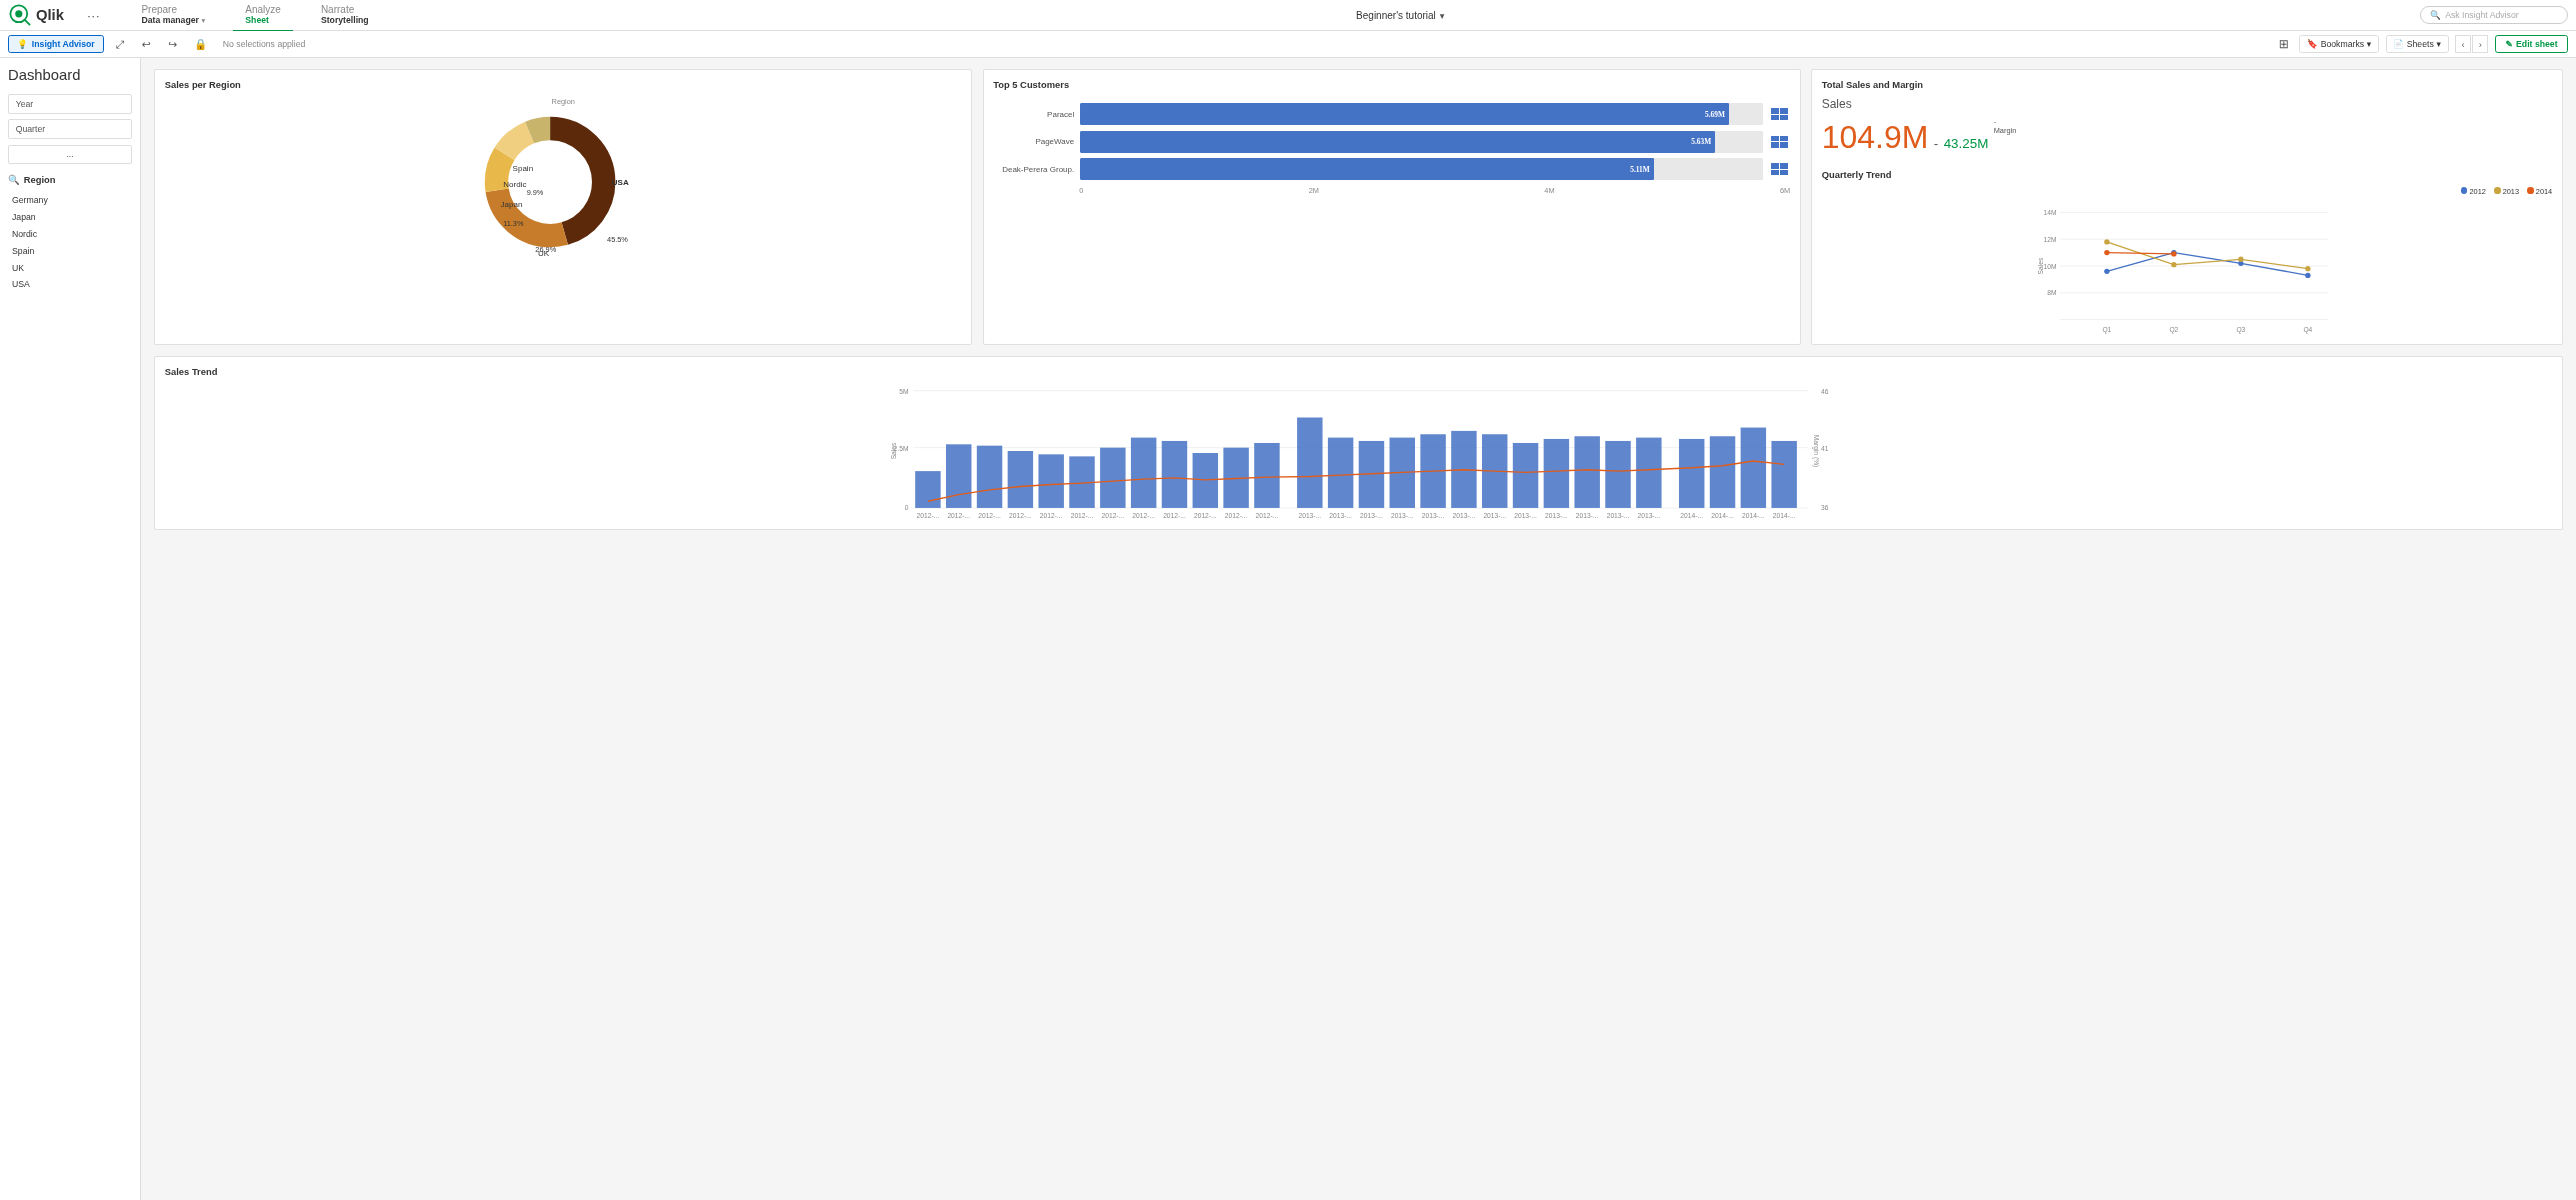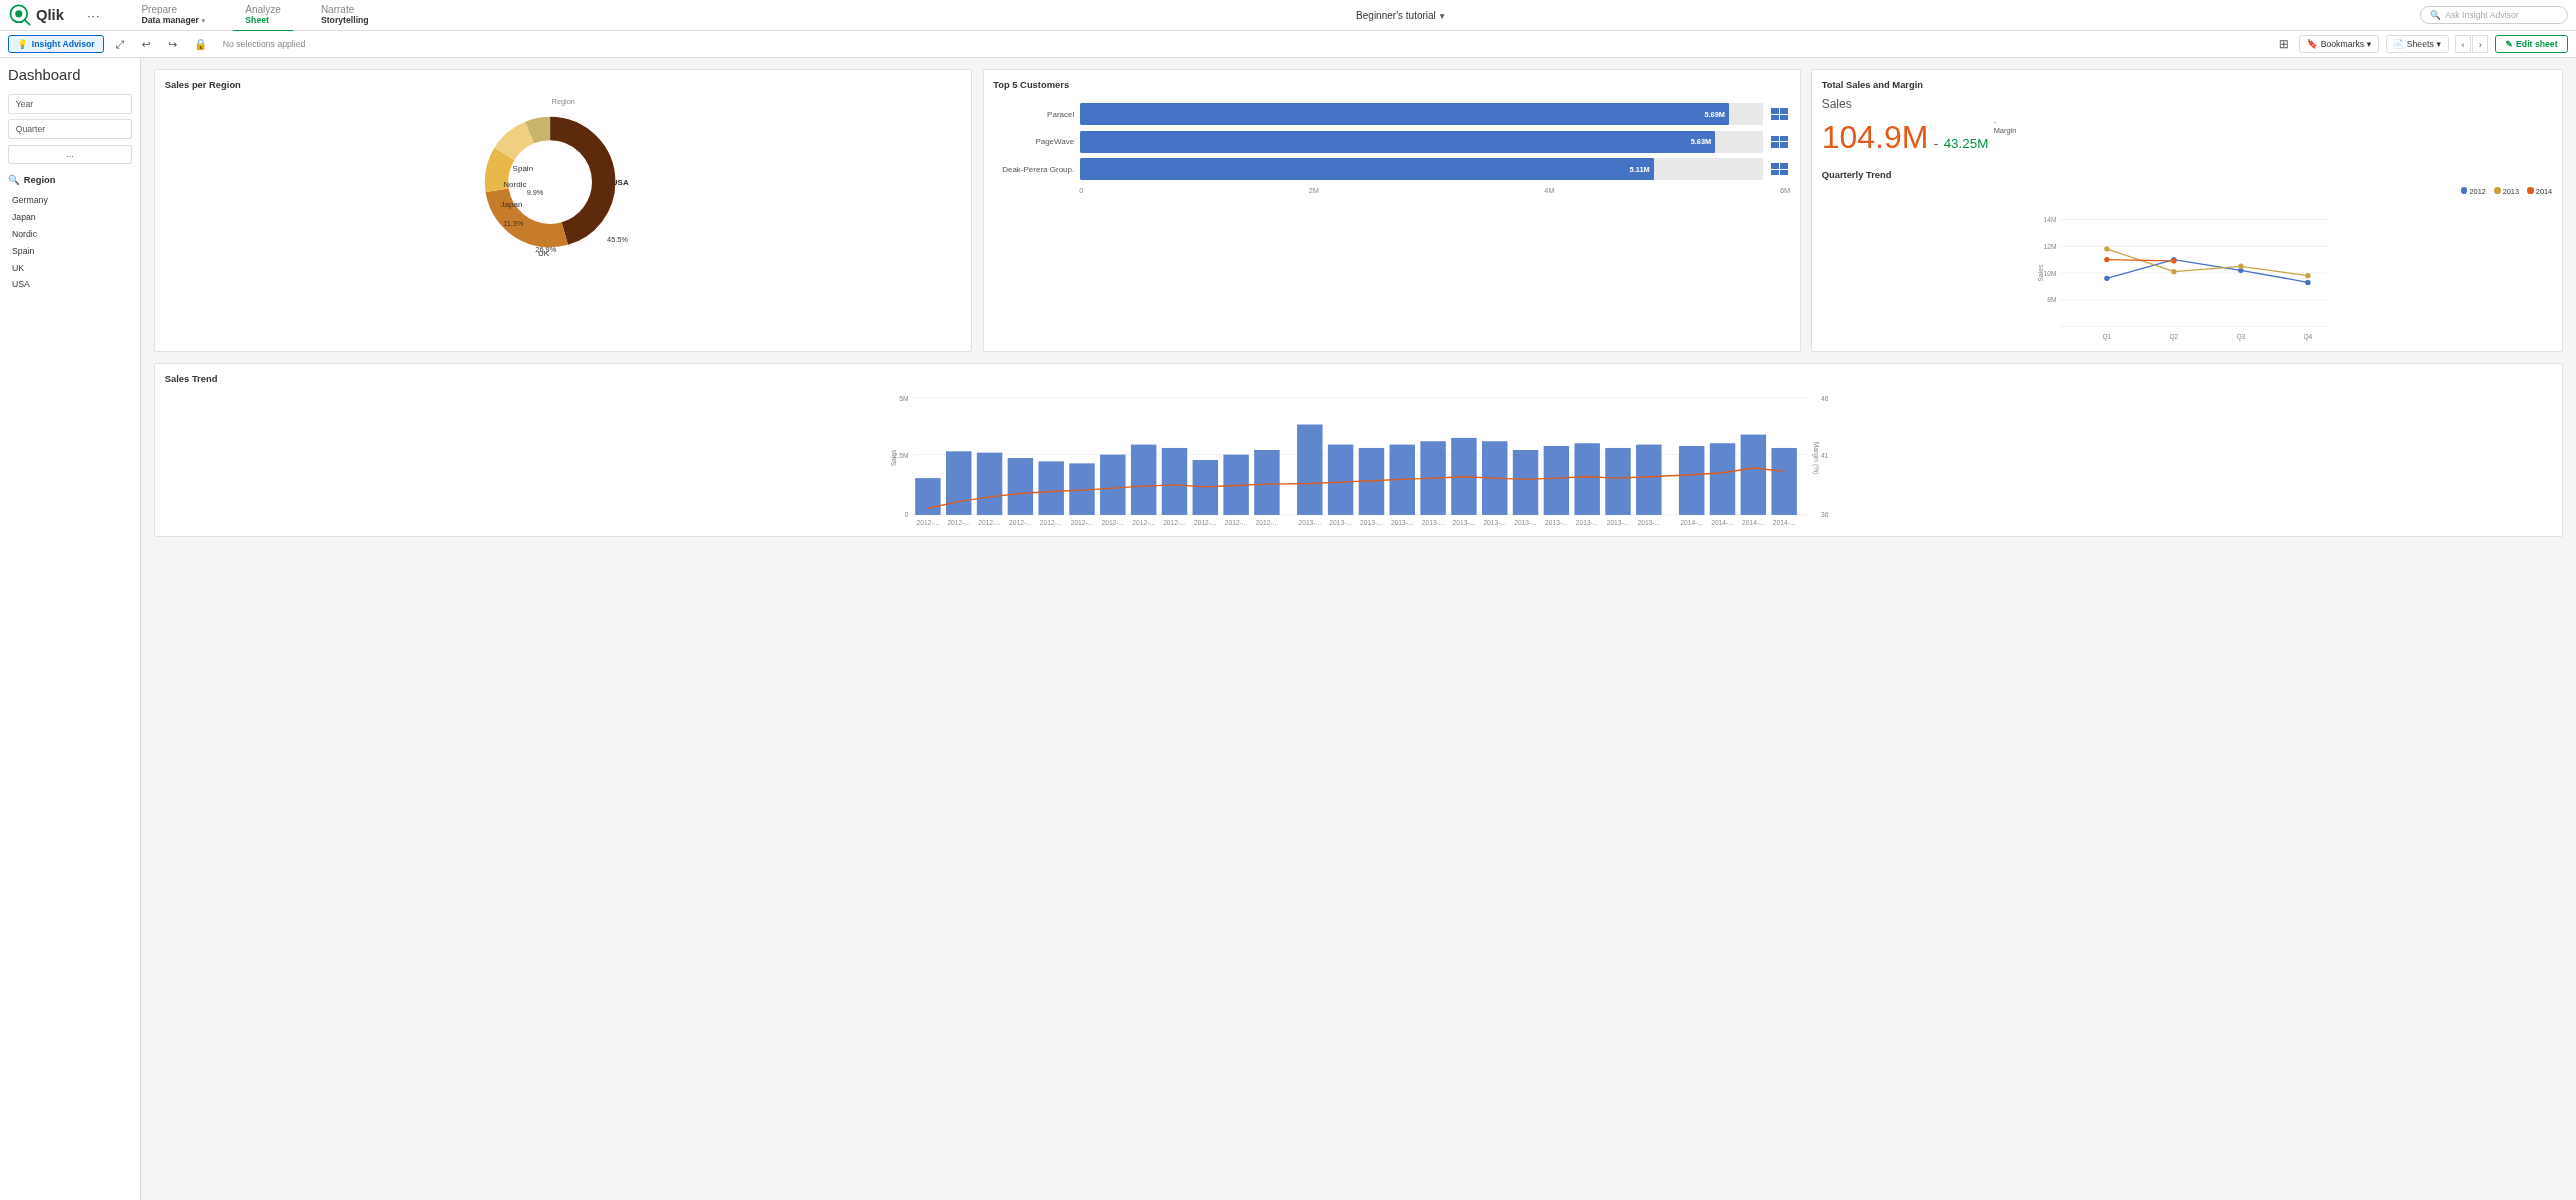--- a/index.html
+++ b/index.html
@@ -80,21 +80,21 @@
     .profit-margin-card { flex: 1; min-height: 255px; }
 
     
     .donut-container { display: flex; justify-content: center; align-items: center; height: 148px; position: relative; }
     .donut-label-region { text-align: center; font-size: 7.4px; color: #888; margin-bottom: 2.7px; }
 
     
     .top5-card { flex: 1.2; }
     .bar-row { display: flex; align-items: center; gap: 5.4px; margin-bottom: 5.4px; }
     .bar-label { width: 81px; text-align: right; font-size: 8px; color: #555; flex-shrink: 0; }
-    .bar-wrap { flex: 1; background: #e8e8e8; height: 22px; border-radius: 1.3px; position: relative; overflow: hidden; }
+    .bar-wrap { flex: 1; background: #e8e8e8; height: 22px; border-radius: 1.3px; position: relative; overflow: hidden; font-family: Liberation Serif, serif; }
     .bar-fill { height: 100%; background: #4472c4; border-radius: 1.3px; display: flex; align-items: center; justify-content: flex-end; padding-right: 4px; }
     .bar-value { font-size: 7.4px; color: #fff; font-weight: 600; }
     .bar-axis { display: flex; justify-content: space-between; font-size: 7.4px; color: #888; margin-top: 2.7px; padding-left: 86px; }
     .mini-bars { width: 19px; display: flex; flex-direction: column; gap: 1.3px; margin-left: 2.7px; }
     .mini-bar-row { display: flex; gap: 0.7px; }
     .mini-bar { width: 8px; height: 5.4px; background: #4472c4; }
 
     
     .sales-big { font-size: 32px; font-weight: 300; color: #e05c1a; margin-top: 5.4px; }
     .margin-inline { font-size: 13.4px; color: #009845; font-weight: 400; }
@@ -318,21 +318,21 @@
         <div style="font-size:12px;color:#555;margin-top:6.7px;">Sales</div>
         <div style="display:flex;align-items:baseline;gap:5.4px;margin-top:2.7px;">
           <span class="sales-big">104.9M</span>
           <span style="font-size:13.4px;color:#555;">-</span>
           <span class="margin-inline">43.25M</span>
           <span style="font-size:7.4px;color:#555;align-self:flex-start;margin-top:4px;">-<br>Margin</span>
         </div>
 
         <div style="margin-top:13.4px;">
           <div class="chart-title">Quarterly Trend</div>
-          <div style="display:flex;justify-content:flex-end;gap:8px;font-size:7.4px;margin-bottom:10px;">
+          <div style="display:flex;justify-content:flex-end;gap:8px;font-size:7.4px;margin-bottom:3px;">
             <span><span style="display:inline-block;width:6.7px;height:6.7px;border-radius:50%;background:#4472c4;margin-right:2px;"></span>2012</span>
             <span><span style="display:inline-block;width:6.7px;height:6.7px;border-radius:50%;background:#c8a440;margin-right:2px;"></span>2013</span>
             <span><span style="display:inline-block;width:6.7px;height:6.7px;border-radius:50%;background:#e05c1a;margin-right:2px;"></span>2014</span>
           </div>
           <svg width="100%" height="134" viewBox="0 0 460 200" style="font-size:13px">
 
             <line x1="40" y1="20" x2="440" y2="20" class="grid-line"></line>
             <line x1="40" y1="60" x2="440" y2="60" class="grid-line"></line>
             <line x1="40" y1="100" x2="440" y2="100" class="grid-line"></line>
             <line x1="40" y1="140" x2="440" y2="140" class="grid-line"></line>

